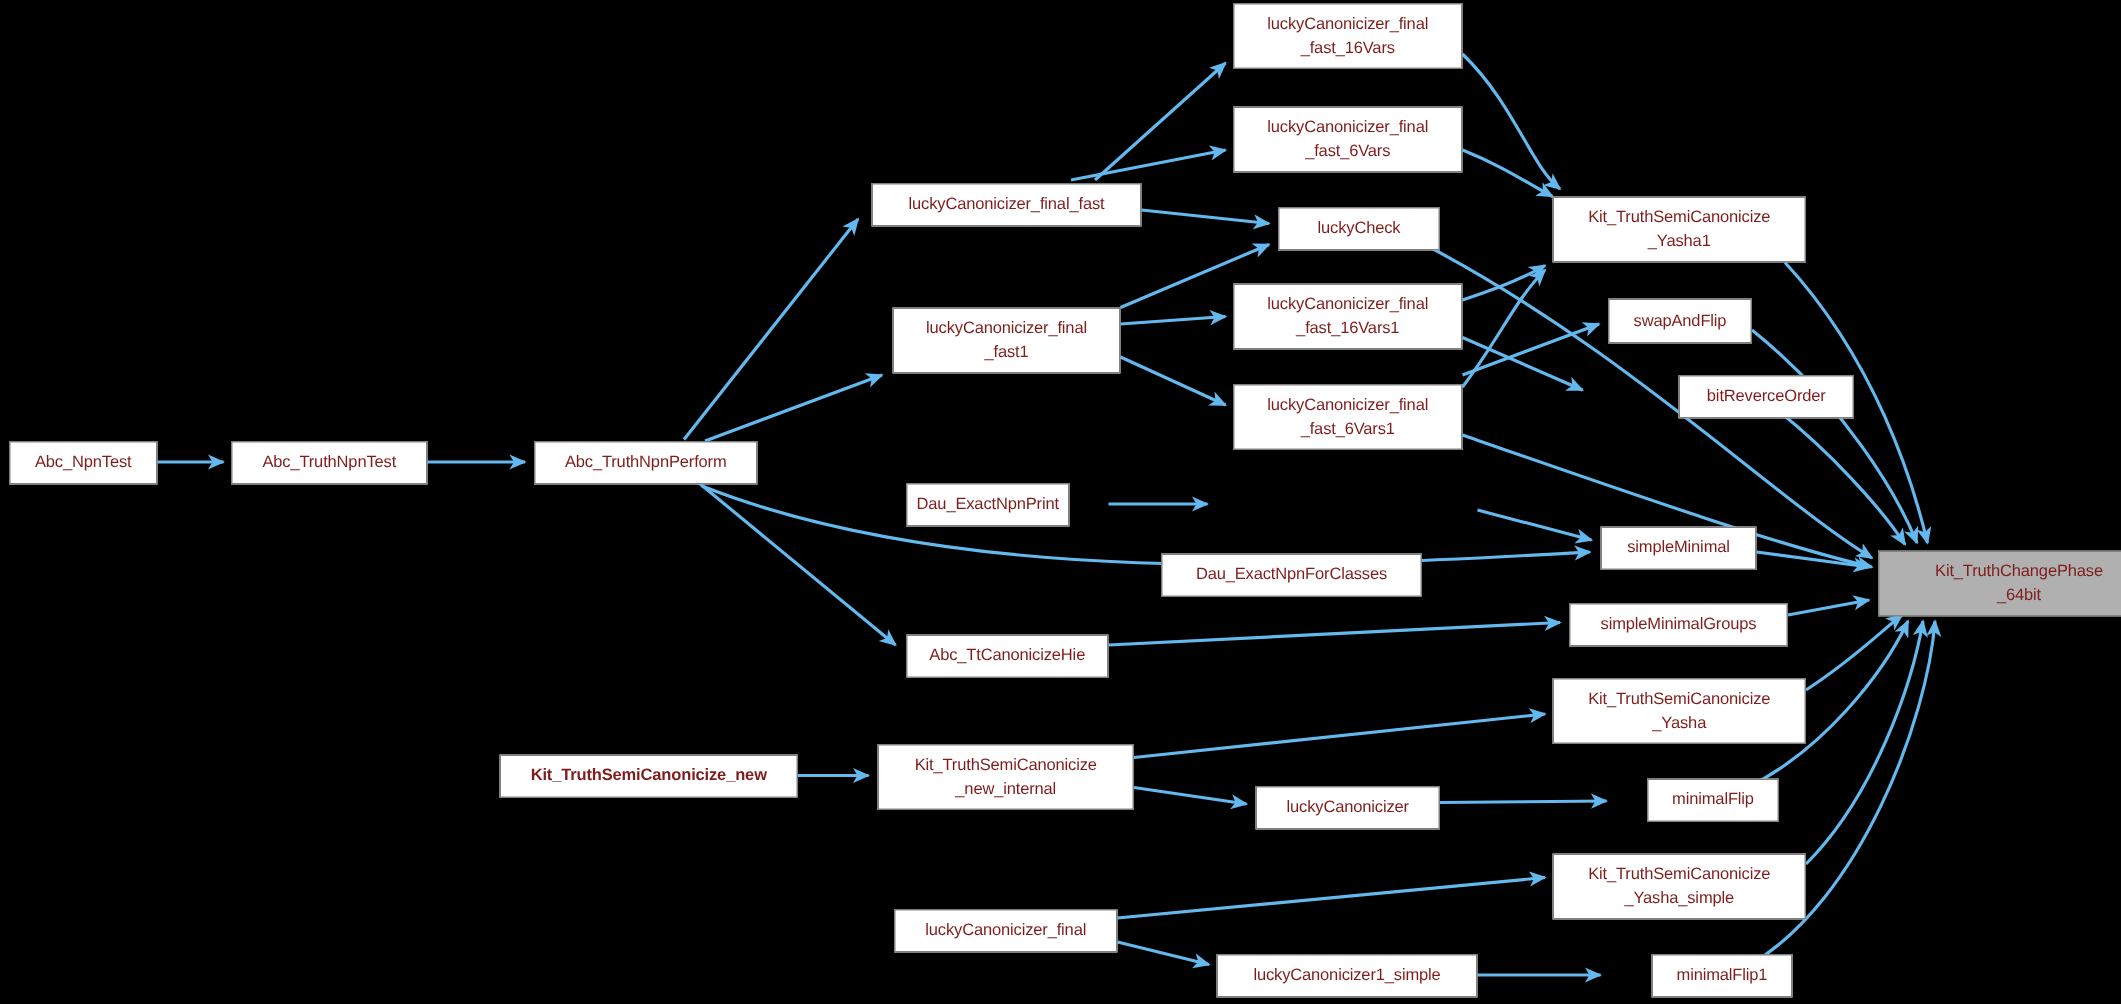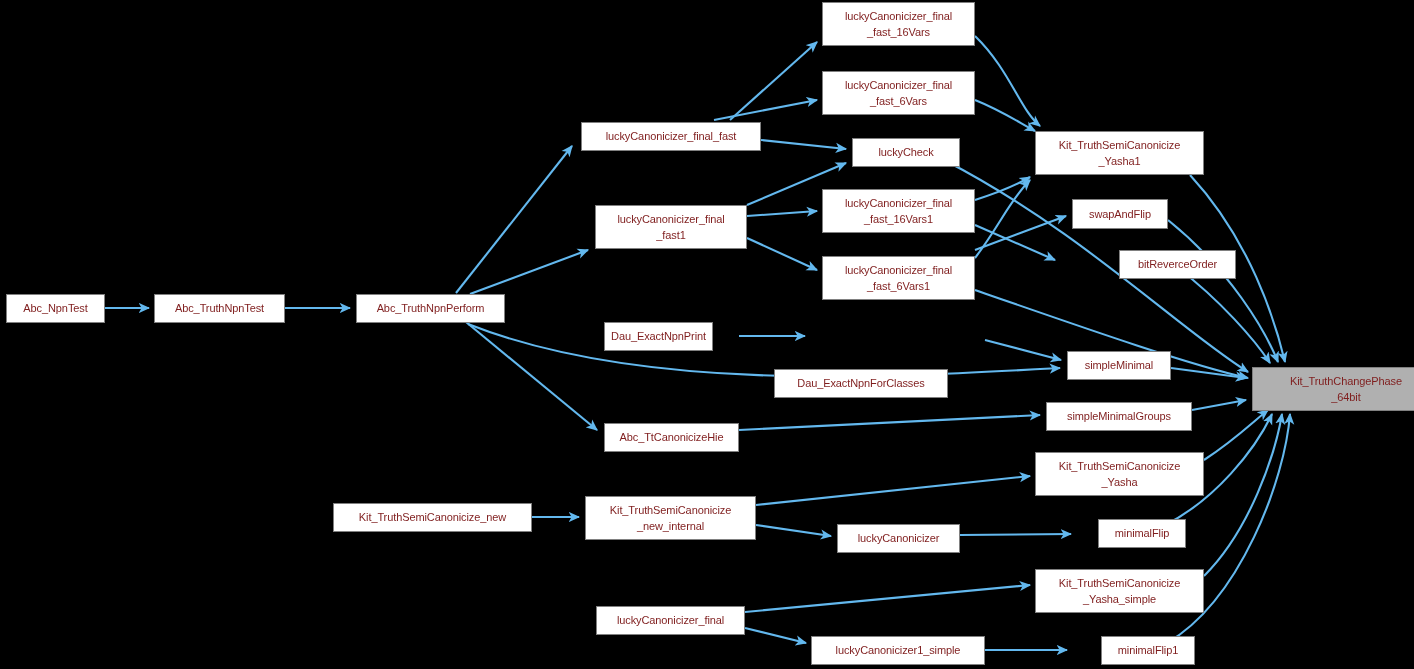--- a/index.html
+++ b/index.html
@@ -97,21 +97,21 @@
   </svg>
   <div id="node-layer">
       <div class="node" style="left: 6px; top: 294px; width: 99px; height: 29px;">Abc_NpnTest</div>
       <div class="node" style="left: 154px; top: 294px; width: 131px; height: 29px;">Abc_TruthNpnTest</div>
       <div class="node" style="left: 356px; top: 294px; width: 149px; height: 29px;">Abc_TruthNpnPerform</div>
       <div class="node" style="left: 581px; top: 122px; width: 180px; height: 29px;">luckyCanonicizer_final_fast</div>
       <div class="node" style="left: 595px; top: 205px; width: 152px; height: 44px;">luckyCanonicizer_final
 _fast1</div>
       <div class="node" style="left: 604px; top: 322px; width: 109px; height: 29px;">Dau_ExactNpnPrint</div>
       <div class="node" style="left: 604px; top: 423px; width: 135px; height: 29px;">Abc_TtCanonicizeHie</div>
-      <div class="node" style="left: 333px; top: 503px; width: 199px; height: 29px;">Kit_TruthSemiCanonicize_new</div>
+      <div class="node" style="left: 333px; top: 503px; width: 199px; height: 29px; font-weight: bold;">Kit_TruthSemiCanonicize_new</div>
       <div class="node" style="left: 585px; top: 496px; width: 171px; height: 44px;">Kit_TruthSemiCanonicize
 _new_internal</div>
       <div class="node" style="left: 596px; top: 606px; width: 149px; height: 29px;">luckyCanonicizer_final</div>
       <div class="node" style="left: 822px; top: 2px; width: 153px; height: 44px;">luckyCanonicizer_final
 _fast_16Vars</div>
       <div class="node" style="left: 822px; top: 71px; width: 153px; height: 44px;">luckyCanonicizer_final
 _fast_6Vars</div>
       <div class="node" style="left: 852px; top: 138px; width: 108px; height: 29px;">luckyCheck</div>
       <div class="node" style="left: 822px; top: 189px; width: 153px; height: 44px;">luckyCanonicizer_final
 _fast_16Vars1</div>

